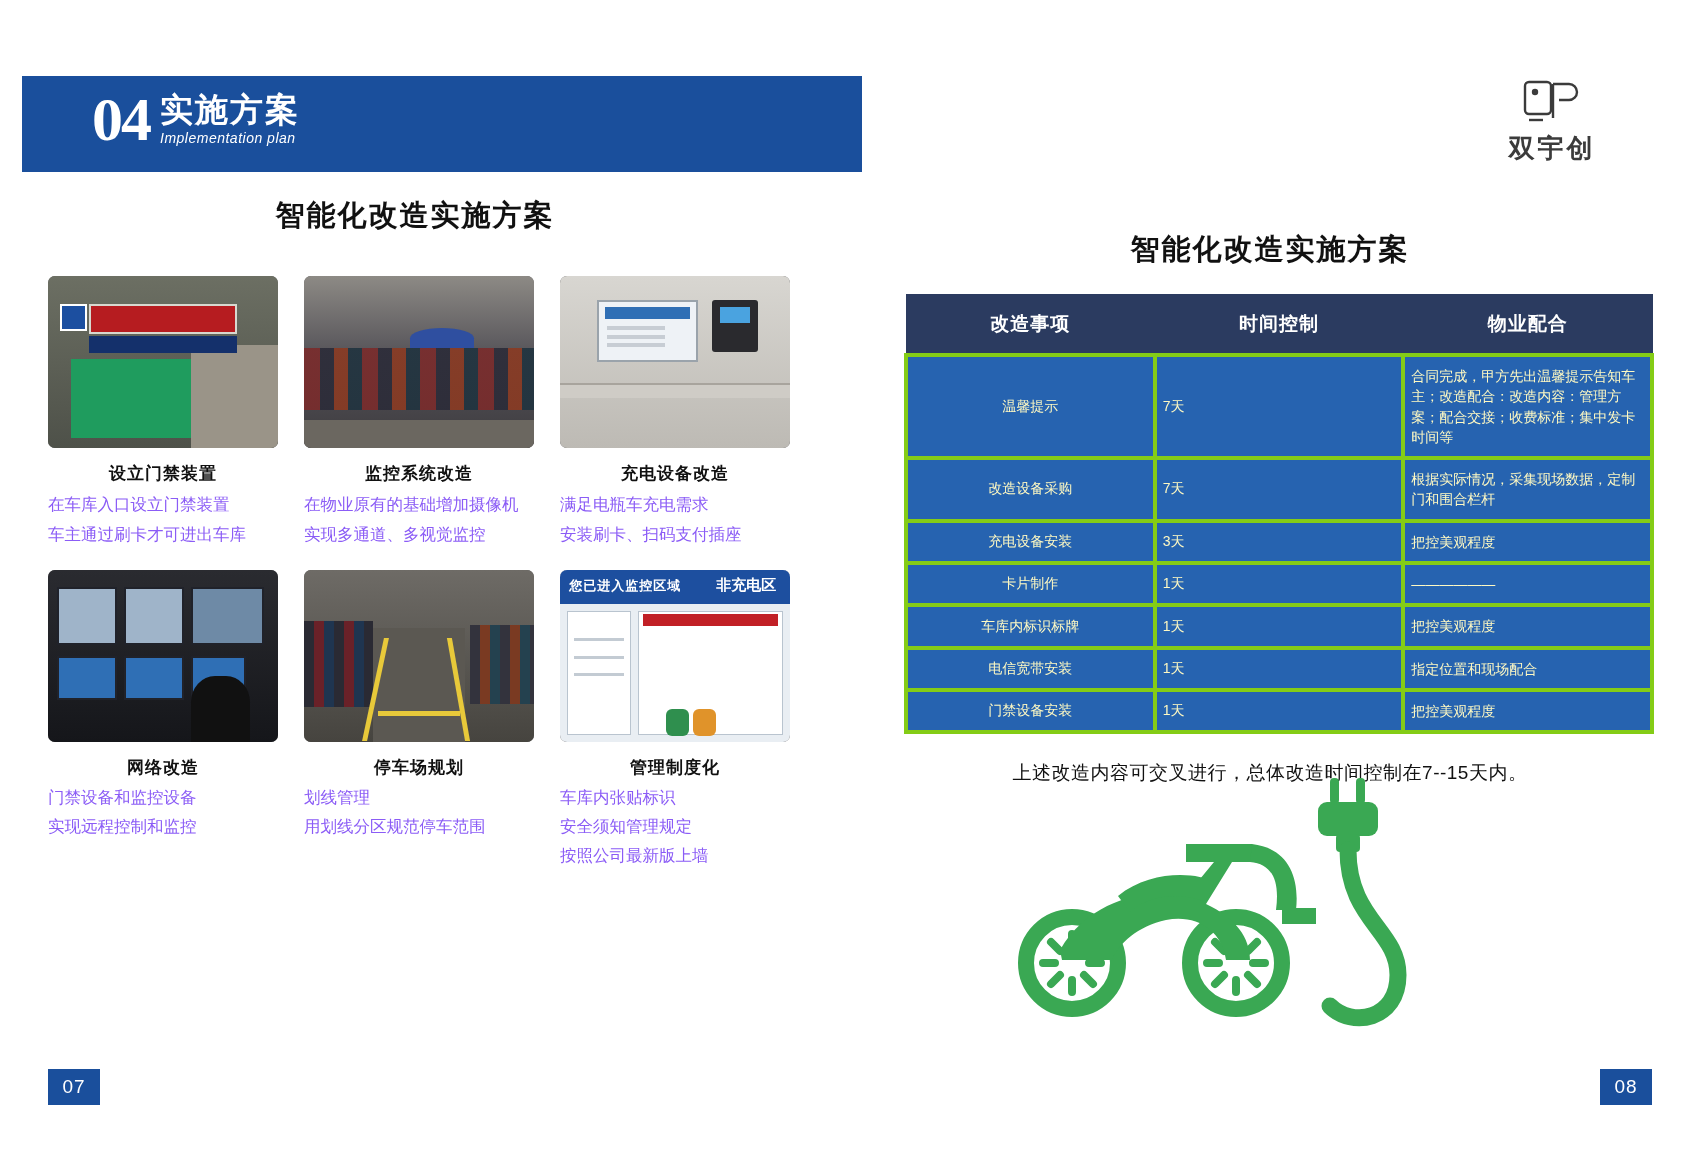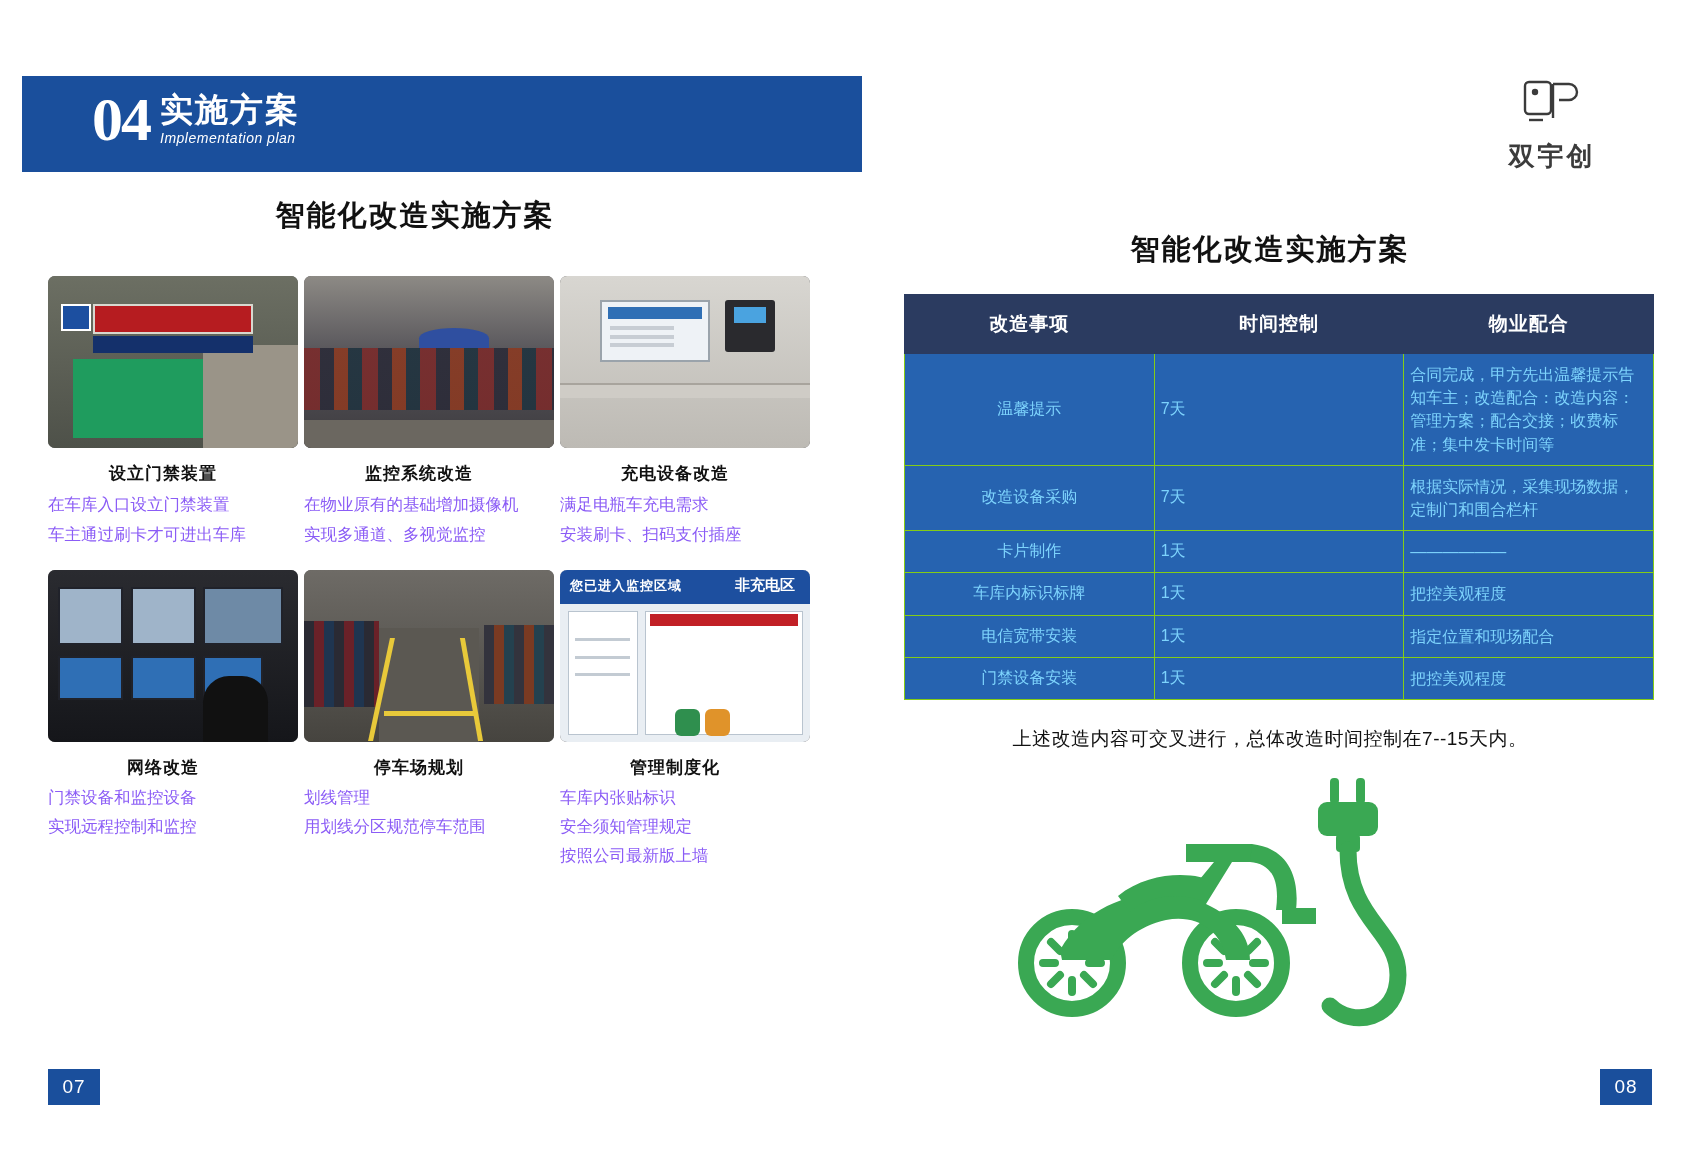--- a/index.html
+++ b/index.html
@@ -44,21 +44,21 @@
     width: 140px; height: 90px;
     text-align: center;
   }
   .logo-mark {
     width: 58px; height: 48px; margin: 0 auto;
     position: relative;
   }
   .logo-cn {
     font-size: 26px; font-weight: bold; color: #3b3b3b;
     letter-spacing: 3px;
-    margin-top: 11px;
+    margin-top: 3px;
     font-family: "Liberation Serif", "DejaVu Serif", serif;
   }
 
   
   .left-page { position: absolute; left: 0; top: 196px; width: 850px; height: 930px; }
   .section-title {
     text-align: center;
     font-size: 29px; font-weight: bold; color: #111;
     letter-spacing: 2px;
   }
@@ -68,21 +68,21 @@
     position: absolute;
     left: 48px; top: 80px;
     width: 760px;
     display: grid;
     grid-template-columns: repeat(3, 230px);
     column-gap: 26px;
     row-gap: 24px;
   }
   .cell { width: 230px; }
   .photo {
-    width: 250px; height: 172px;
+    width: 230px; height: 172px;
     border-radius: 7px;
     overflow: hidden;
     position: relative;
     background: #555;
   }
   .cap-title {
     text-align: center;
     font-weight: bold;
     font-size: 17px;
     color: #111;
@@ -112,24 +112,24 @@
     background: #2b3b60;
     color: #fff;
     font-size: 19px;
     font-weight: bold;
     padding: 16px 4px;
     letter-spacing: 1px;
     border: 1px solid #2b3b60;
   }
   table.plan td {
     background: #2663b0;
-    color: #7dd3fc;
-    border: 1px solid #84cc16;
+    color: #fef9c3;
+    border: 4px solid #84cc16;
     padding: 9px 6px;
-    font-size: 16px;
+    font-size: 14px;
     vertical-align: middle;
   }
   td.c-item { text-align: center; font-size: 14.5px; width: 190px; }
   td.c-time { text-align: left; font-size: 14.5px; width: 150px; }
   td.c-coop { text-align: left; padding-left: 14px; line-height: 1.45; }
 
   .note {
     margin-top: 26px;
     text-align: center;
     font-size: 19px;
@@ -380,20 +380,25 @@
         <td class="c-item">温馨提示</td>
         <td class="c-time">7天</td>
         <td class="c-coop">合同完成，甲方先出温馨提示告知车主；改造配合：改造内容：管理方案；配合交接；收费标准；集中发卡时间等</td>
       </tr>
       <tr>
         <td class="c-item">改造设备采购</td>
         <td class="c-time">7天</td>
         <td class="c-coop">根据实际情况，采集现场数据，定制门和围合栏杆</td>
       </tr>
       <tr>
+        <td class="c-item">充电设备安装</td>
+        <td class="c-time">3天</td>
+        <td class="c-coop">把控美观程度</td>
+      </tr>
+      <tr>
         <td class="c-item">卡片制作</td>
         <td class="c-time">1天</td>
         <td class="c-coop">——————</td>
       </tr>
       <tr>
         <td class="c-item">车库内标识标牌</td>
         <td class="c-time">1天</td>
         <td class="c-coop">把控美观程度</td>
       </tr>
       <tr>

